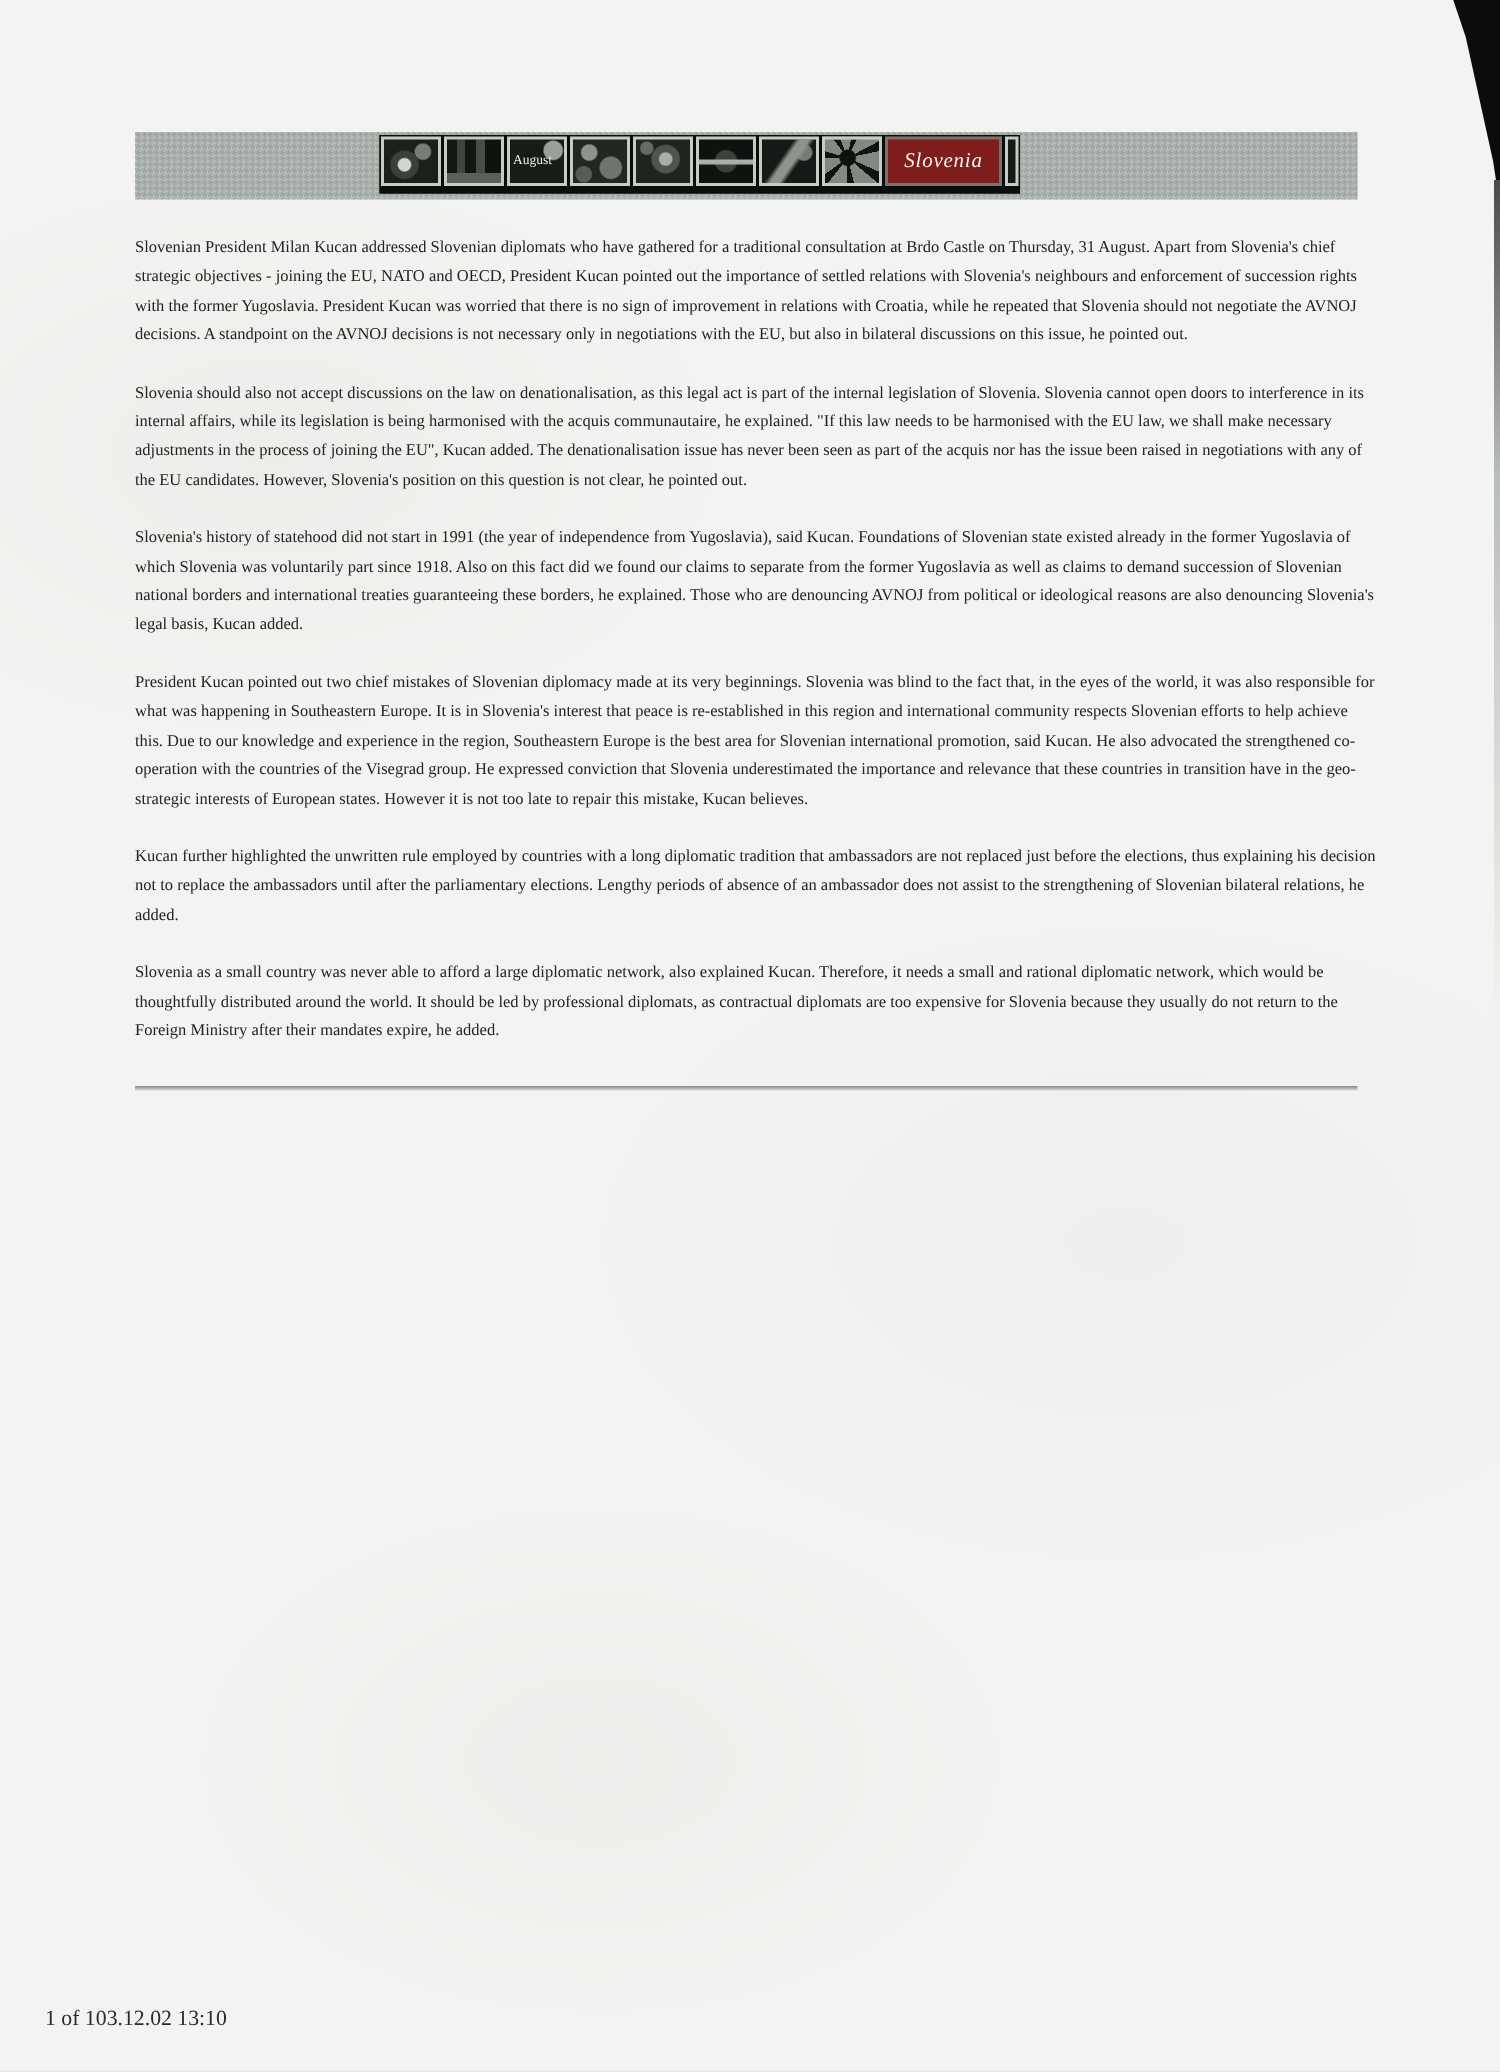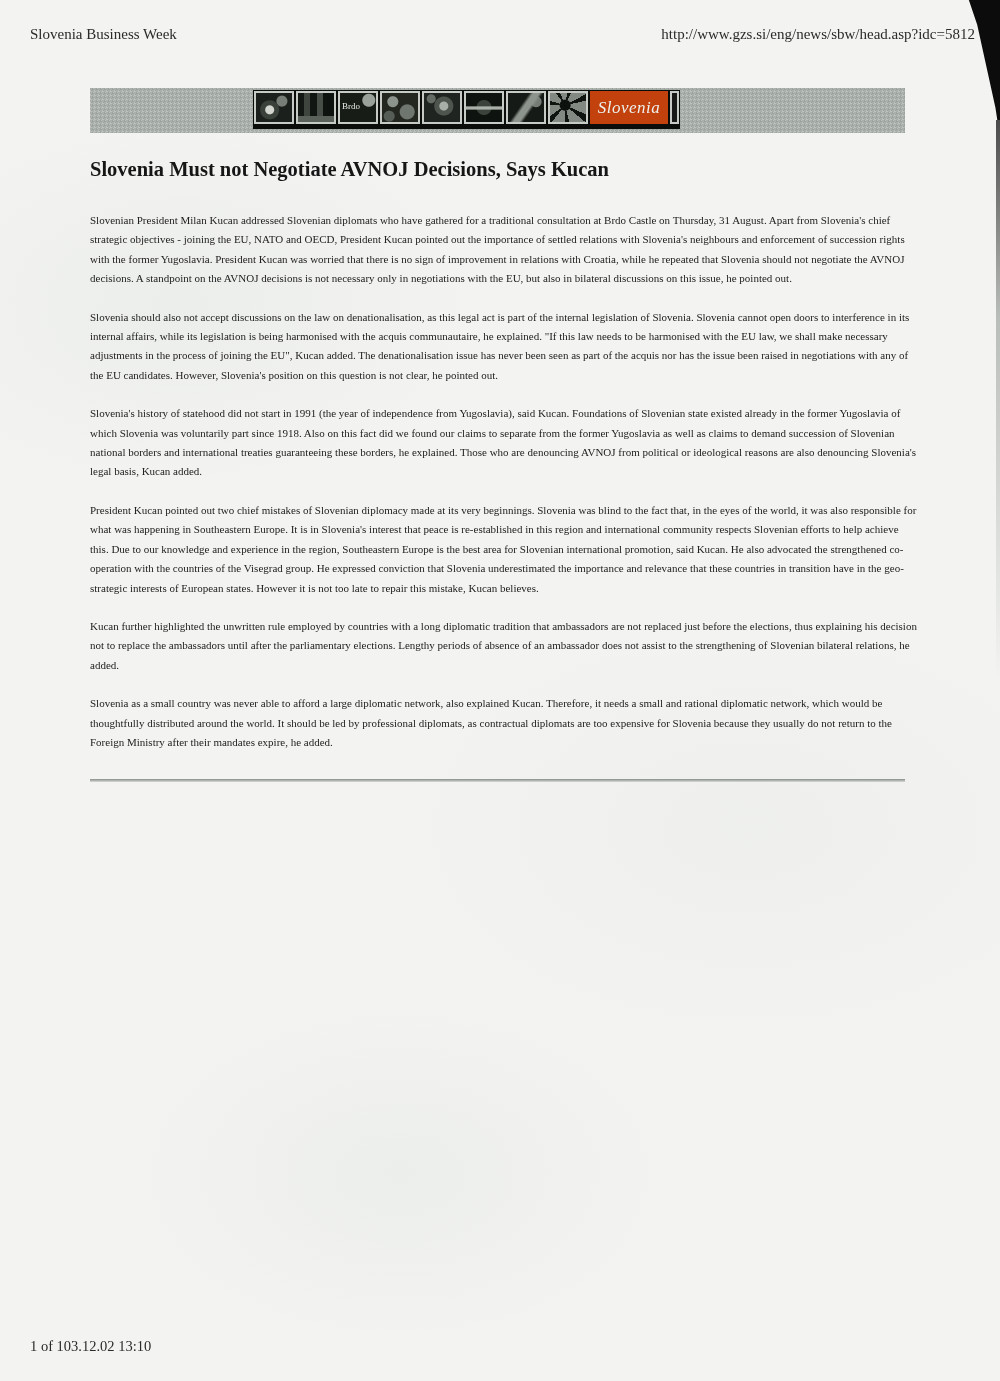--- a/index.html
+++ b/index.html
@@ -80,23 +80,23 @@
       #0f130f;}
   .t7{background:
       linear-gradient(125deg, transparent 38%, #8d938d 45% 56%, transparent 63%),
       radial-gradient(circle at 78% 30%, #757b75 0 5px, transparent 6px),
       #161a16;}
   .t8{background:
       repeating-conic-gradient(from 10deg at 42% 42%, #101410 0 16deg, transparent 16deg 52deg),
       radial-gradient(circle at 42% 42%, #0c100c 0 5px, transparent 6px),
       #828882;}
   .slv{
-    width:74px;height:29px;border:2px solid #c2410c;background:#c2410c;
+    width:74px;height:29px;border:2px solid #737373;background:#7f1d1d;
     display:flex;align-items:center;justify-content:center;
-    color:#eef1ee;font-style:italic;font-size:17px;letter-spacing:.5px;
+    color:#eef1ee;font-style:italic;font-size:14px;letter-spacing:.5px;
     font-family:"Liberation Serif",serif;
   }
   .sliver{width:5px;height:29px;border:2px solid #c6cbc6;background:#181a18;}
   
   .article{
     position:absolute;top:156px;left:90px;width:828px;
   }
   .title{
     font-size:20.5px;font-weight:bold;line-height:26px;margin:0 0 29px 0;color:#161616;
   }
@@ -113,44 +113,39 @@
     position:absolute;left:30px;right:25px;top:1338px;
     display:flex;
     font-size:14.5px;color:#2a2a2a;
   }
 </style>
 </head>
 <body>
 
 <div class="page">
 
-  <div class="hdr">
-    <span>Slovenia Business Week</span>
-    <span>http://www.gzs.si/eng/news/sbw/head.asp?idc=5812</span>
-  </div>
 
   <div class="banner">
     <div class="strip">
       <div class="thumb t1"></div>
       <div class="thumb t2"></div>
       <div class="thumb t3">
-        <span class="cap">Brdo</span>
+        <span class="cap">August</span>
       </div>
       <div class="thumb t4"></div>
       <div class="thumb t5"></div>
       <div class="thumb t6"></div>
       <div class="thumb t7"></div>
       <div class="thumb t8"></div>
       <div class="slv">Slovenia</div>
       <div class="sliver"></div>
     </div>
   </div>
 
   <div class="article">
-    <h1 class="title">Slovenia Must not Negotiate AVNOJ Decisions, Says Kucan</h1>
     <p>Slovenian President Milan Kucan addressed Slovenian diplomats who have gathered for a traditional consultation at Brdo Castle on Thursday, 31 August. Apart from Slovenia's chief strategic objectives - joining the EU, NATO and OECD, President Kucan pointed out the importance of settled relations with Slovenia's neighbours and enforcement of succession rights with the former Yugoslavia. President Kucan was worried that there is no sign of improvement in relations with Croatia, while he repeated that Slovenia should not negotiate the AVNOJ decisions. A standpoint on the AVNOJ decisions is not necessary only in negotiations with the EU, but also in bilateral discussions on this issue, he pointed out.</p>
     <p>Slovenia should also not accept discussions on the law on denationalisation, as this legal act is part of the internal legislation of Slovenia. Slovenia cannot open doors to interference in its internal affairs, while its legislation is being harmonised with the acquis communautaire, he explained. "If this law needs to be harmonised with the EU law, we shall make necessary adjustments in the process of joining the EU", Kucan added. The denationalisation issue has never been seen as part of the acquis nor has the issue been raised in negotiations with any of the EU candidates. However, Slovenia's position on this question is not clear, he pointed out.</p>
     <p>Slovenia's history of statehood did not start in 1991 (the year of independence from Yugoslavia), said Kucan. Foundations of Slovenian state existed already in the former Yugoslavia of which Slovenia was voluntarily part since 1918. Also on this fact did we found our claims to separate from the former Yugoslavia as well as claims to demand succession of Slovenian national borders and international treaties guaranteeing these borders, he explained. Those who are denouncing AVNOJ from political or ideological reasons are also denouncing Slovenia's legal basis, Kucan added.</p>
     <p>President Kucan pointed out two chief mistakes of Slovenian diplomacy made at its very beginnings. Slovenia was blind to the fact that, in the eyes of the world, it was also responsible for what was happening in Southeastern Europe. It is in Slovenia's interest that peace is re-established in this region and international community respects Slovenian efforts to help achieve this. Due to our knowledge and experience in the region, Southeastern Europe is the best area for Slovenian international promotion, said Kucan. He also advocated the strengthened co-operation with the countries of the Visegrad group. He expressed conviction that Slovenia underestimated the importance and relevance that these countries in transition have in the geo-strategic interests of European states. However it is not too late to repair this mistake, Kucan believes.</p>
     <p>Kucan further highlighted the unwritten rule employed by countries with a long diplomatic tradition that ambassadors are not replaced just before the elections, thus explaining his decision not to replace the ambassadors until after the parliamentary elections. Lengthy periods of absence of an ambassador does not assist to the strengthening of Slovenian bilateral relations, he added.</p>
     <p>Slovenia as a small country was never able to afford a large diplomatic network, also explained Kucan. Therefore, it needs a small and rational diplomatic network, which would be thoughtfully distributed around the world. It should be led by professional diplomats, as contractual diplomats are too expensive for Slovenia because they usually do not return to the Foreign Ministry after their mandates expire, he added.</p>
     <hr class="rule">
   </div>
 
   <div class="ftr">

